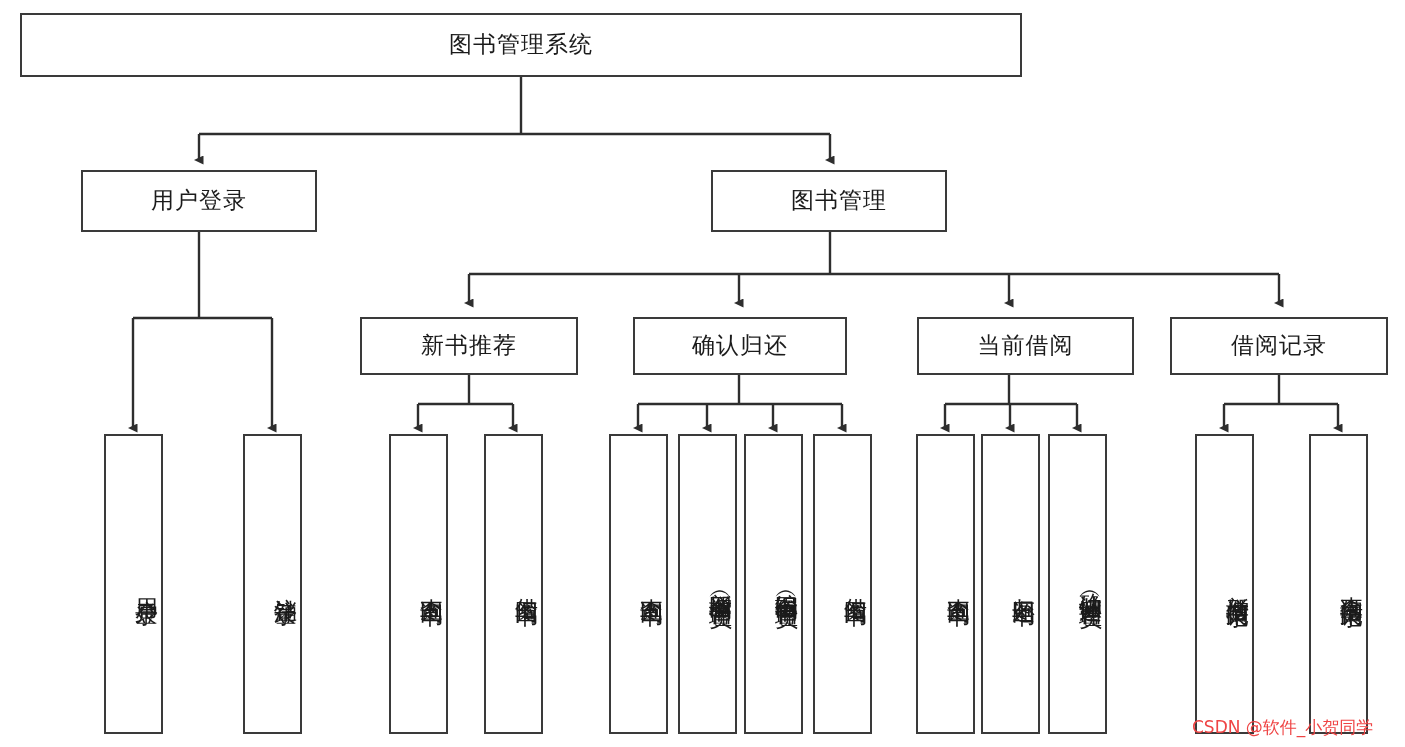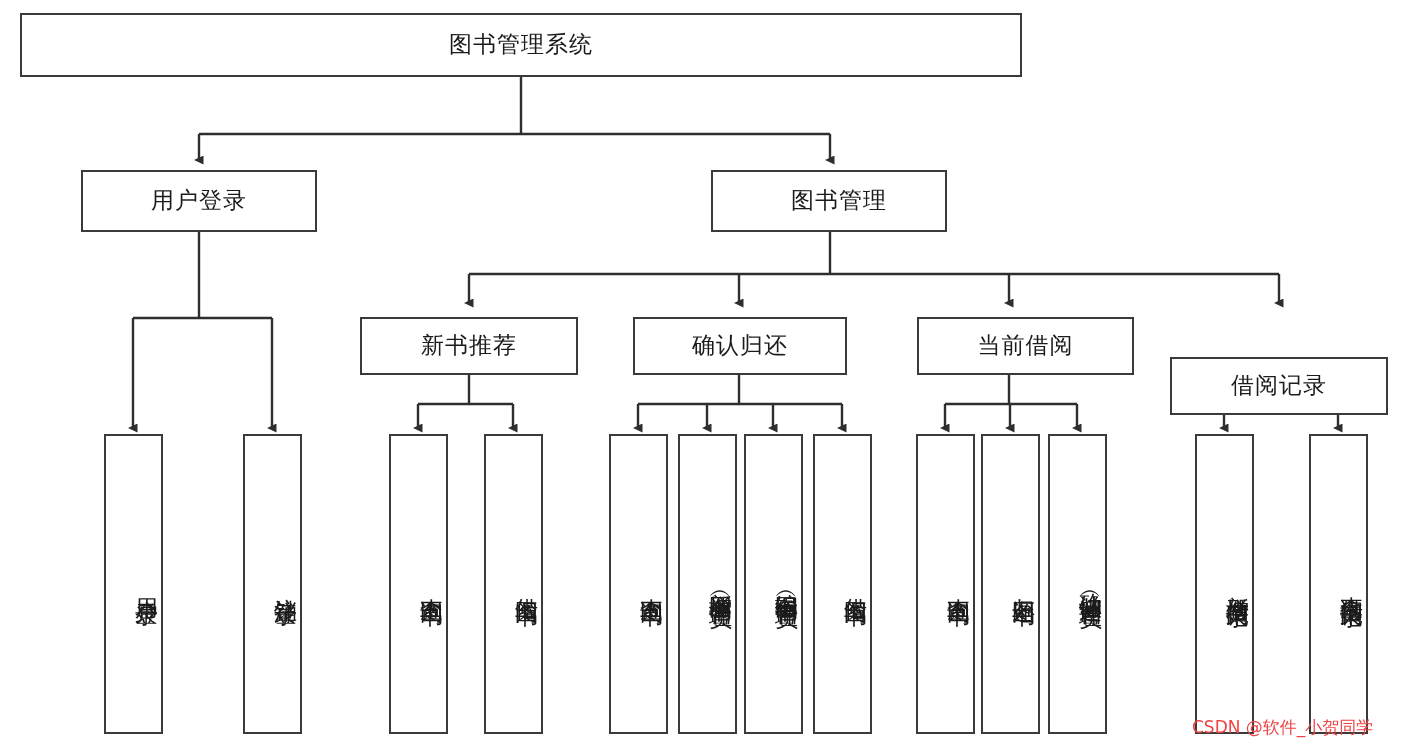--- a/index.html
+++ b/index.html
@@ -135,21 +135,21 @@
 
   <div class="node horiz" style="left:360px; top:317px; width:218px; height:58px;">
     <span>新书推荐</span>
   </div>
   <div class="node horiz" style="left:633px; top:317px; width:214px; height:58px;">
     <span>确认归还</span>
   </div>
   <div class="node horiz" style="left:901px; top:317px; width:217px; height:58px;margin-left:16px;">
     <span>当前借阅</span>
   </div>
-  <div class="node horiz" style="left:1170px; top:317px; width:218px; height:58px;margin-top:40px;">
+  <div class="node horiz" style="left:1170px; top:317px; width:218px; height:58px;">
     <span>借阅记录</span>
   </div>
 
   <div class="node vert" style="left:104px; top:434px; width:59px; height:300px;">
     <span class="vlabel">用户登录</span>
   </div>
   <div class="node vert" style="left:243px; top:434px; width:59px; height:300px;">
     <span class="vlabel">注销登录</span>
   </div>
 

